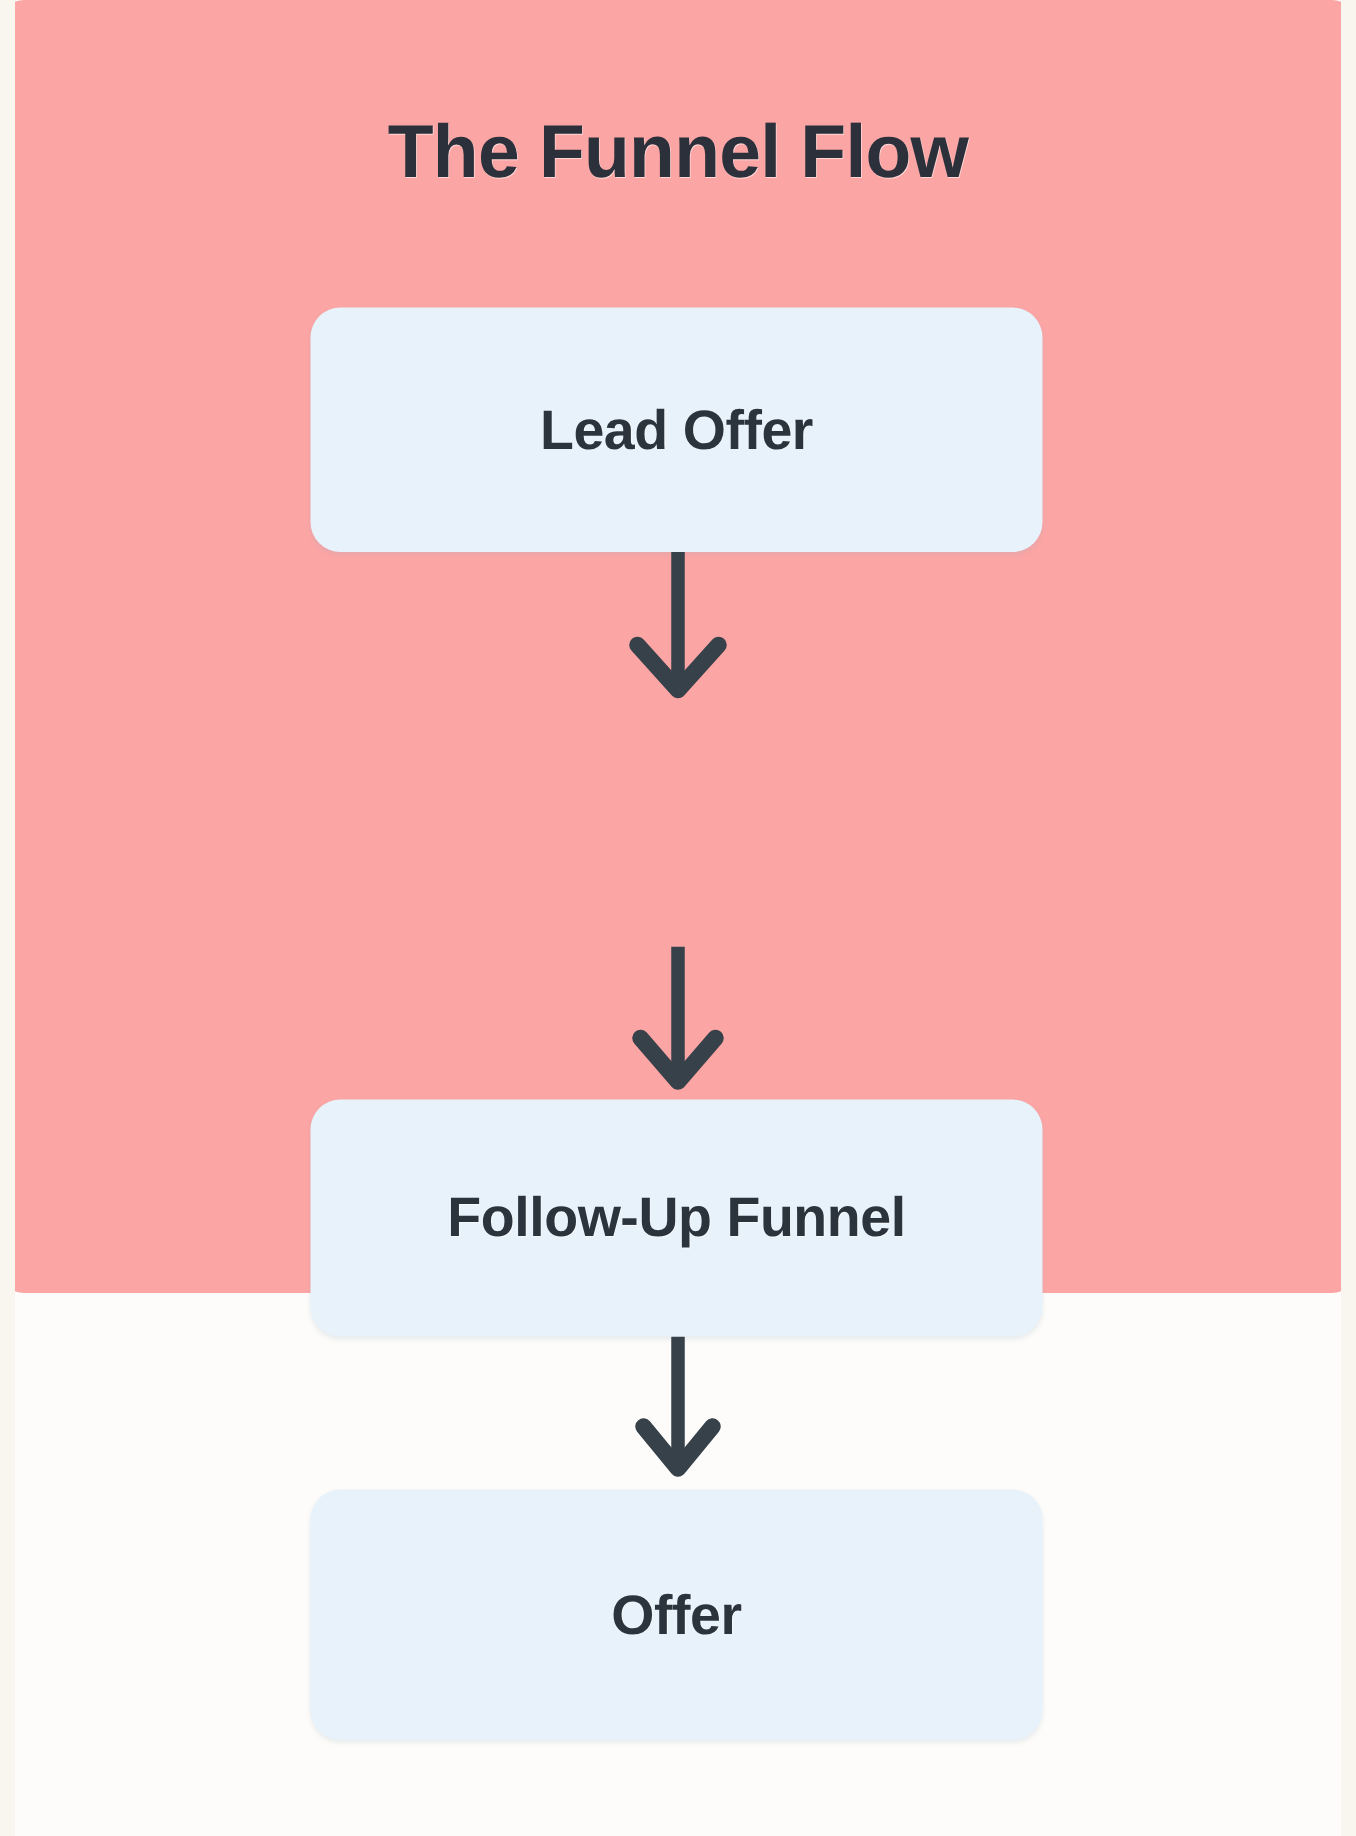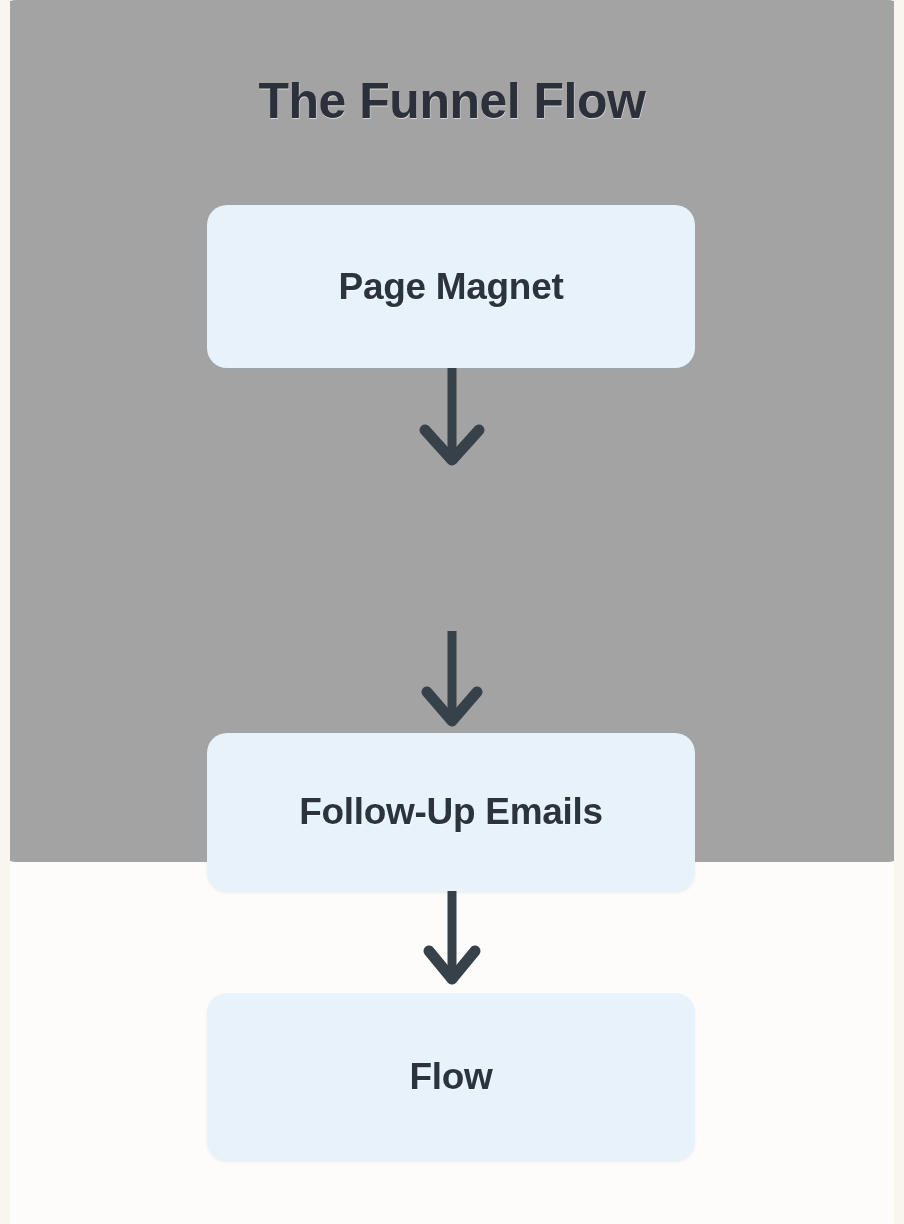--- a/index.html
+++ b/index.html
@@ -12,21 +12,21 @@
     height: 1224px;
     background: #fdfcfa;
     font-family: "Liberation Sans", sans-serif;
     overflow: hidden;
   }
 
   #canvas {
     position: relative;
     width: 904px;
     height: 862px;
-    background: #a3a3a3;
+    background: #fca5a5;
     box-sizing: border-box;
     border-radius: 16px;
   }
 
   
   .edge-strip {
     position: absolute;
     top: 0;
     width: 10px;
     height: 1224px;
@@ -96,46 +96,46 @@
 <body>
 
 <div id="canvas">
 
   <div class="edge-strip left"></div>
   <div class="edge-strip right"></div>
 
   <div class="diagram-title">The Funnel Flow</div>
 
   <div class="flow-node" id="node-0">
-    <span class="node-label">Page Magnet</span>
+    <span class="node-label">Lead Offer</span>
   </div>
 
   <div class="flow-connector" id="connector-0">
     <svg width="66" height="104" viewBox="0 0 66 104">
       <rect x="28.5" y="0" width="9" height="84" fill="#37414a"></rect>
       <path d="M 6 62 L 33 92 L 60 62" fill="none" stroke="#37414a" stroke-width="11" stroke-linecap="round" stroke-linejoin="round"></path>
     </svg>
   </div>
 
 
   <div class="flow-connector" id="connector-1">
     <svg width="62" height="102" viewBox="0 0 62 102">
       <rect x="26.5" y="0" width="9" height="83" fill="#37414a"></rect>
       <path d="M 6 61 L 31 90 L 56 61" fill="none" stroke="#37414a" stroke-width="11" stroke-linecap="round" stroke-linejoin="round"></path>
     </svg>
   </div>
 
   <div class="flow-node" id="node-2">
-    <span class="node-label">Follow-Up Emails</span>
+    <span class="node-label">Follow-Up Funnel</span>
   </div>
 
   <div class="flow-connector" id="connector-2">
     <svg width="58" height="102" viewBox="0 0 58 102">
       <rect x="24.5" y="0" width="9" height="82" fill="#37414a"></rect>
       <path d="M 6 60 L 29 88 L 52 60" fill="none" stroke="#37414a" stroke-width="11" stroke-linecap="round" stroke-linejoin="round"></path>
     </svg>
   </div>
 
   <div class="flow-node" id="node-3">
-    <span class="node-label">Flow</span>
+    <span class="node-label">Offer</span>
   </div>
 
 </div>
 
 </body></html>

